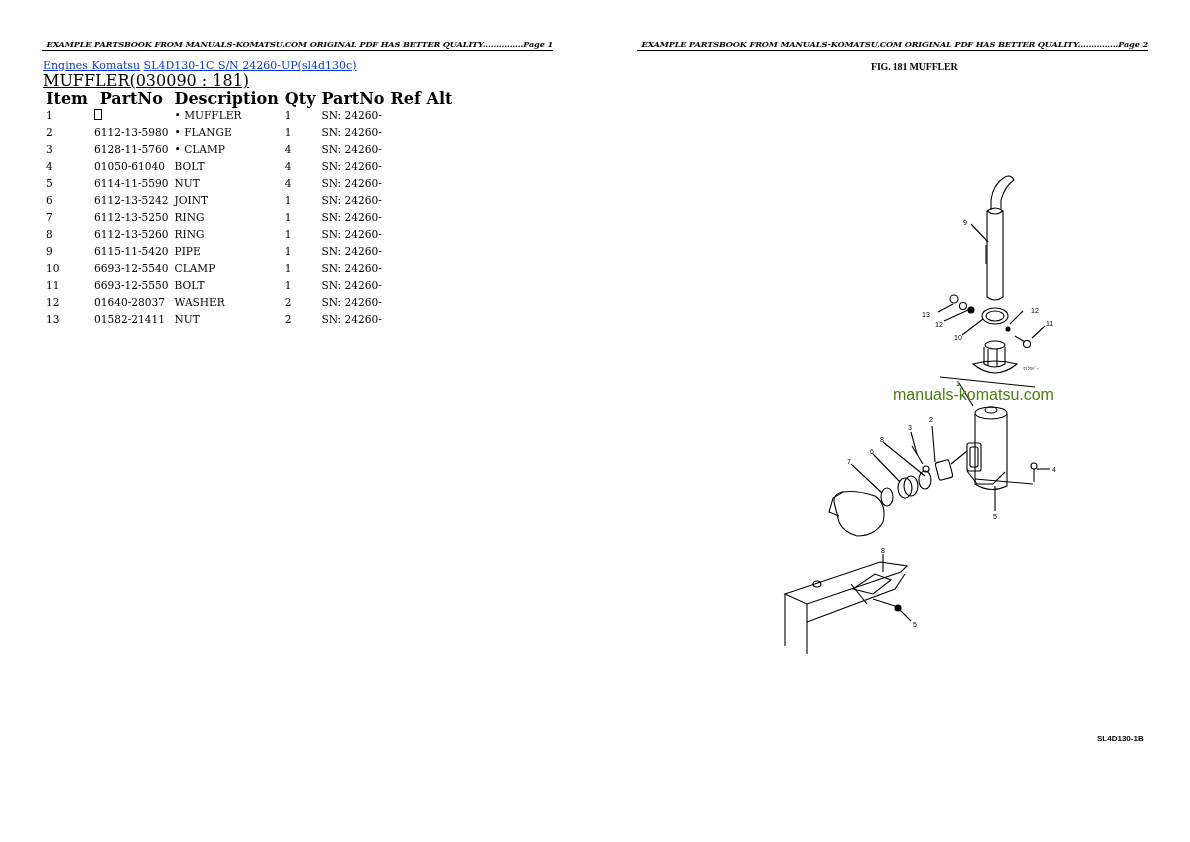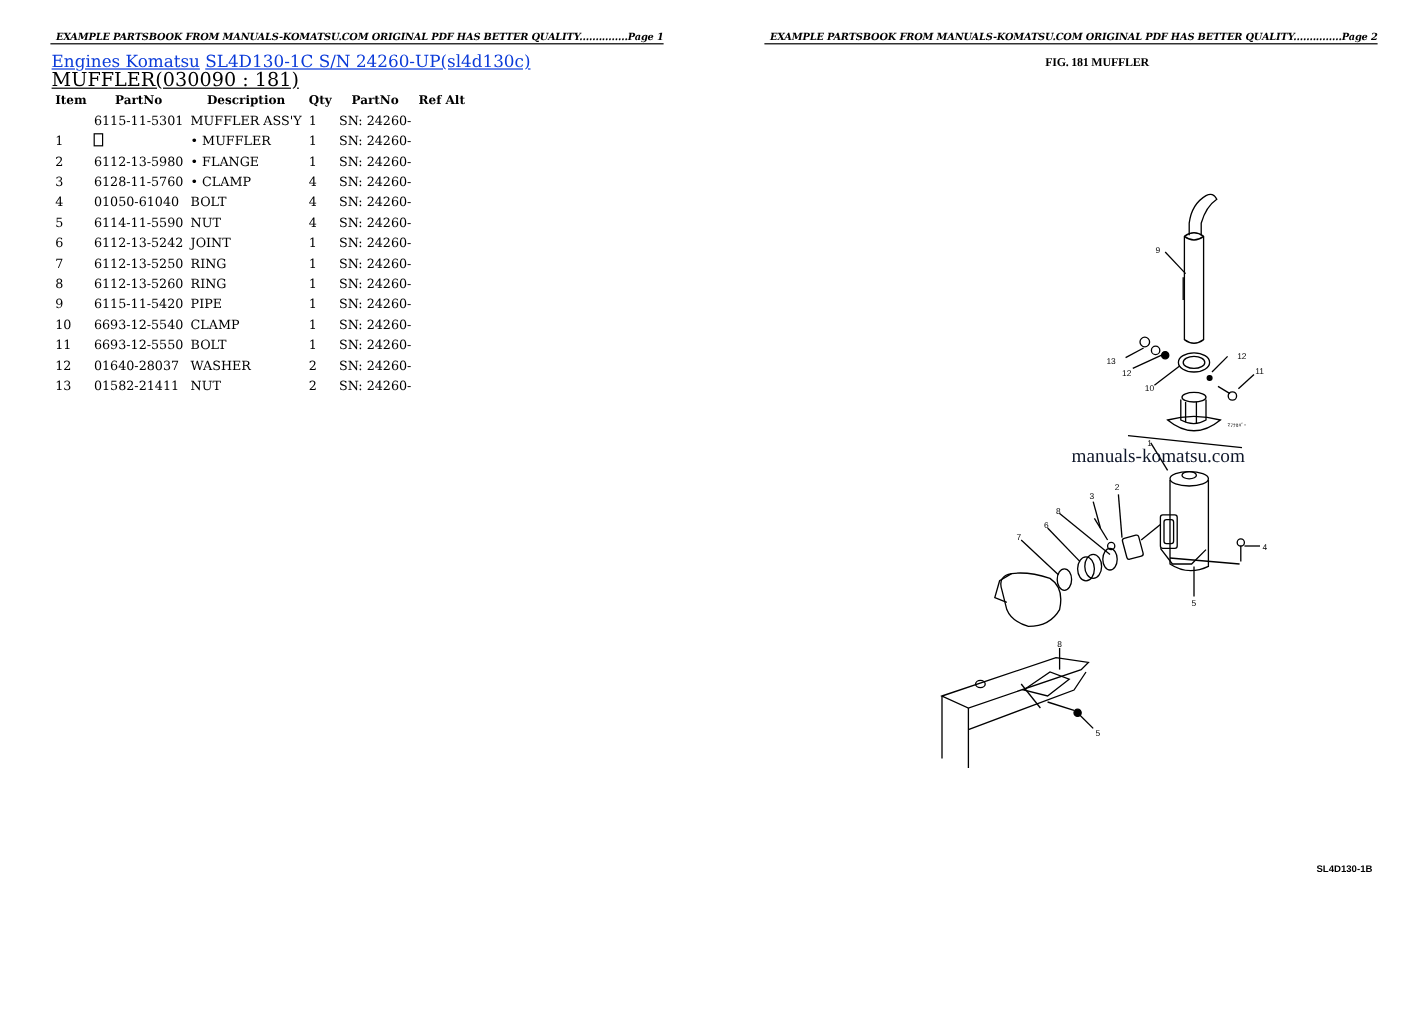--- a/index.html
+++ b/index.html
@@ -1,41 +1,41 @@
 <!DOCTYPE html>
 <html><head>
 <meta charset="utf-8">
 <style>
   html, body { margin:0; padding:0; background:#ffffff; }
   body { width:1190px; height:842px; position:relative; overflow:hidden; font-family:"DejaVu Serif", serif; color:#000; }
-  .page { position:absolute; top:0; height:637px; }
+  .page { position:absolute; top:14px; height:637px; }
   .page-left { left:0; width:595px; }
   .page-right { left:595px; width:595px; }
   .page-header {
     position:absolute; top:25px; height:11px; border-bottom:1px solid #000;
     font-family:"DejaVu Serif", serif; font-size:8.2px; font-weight:bold; font-style:italic;
     text-align:right; white-space:nowrap; line-height:11px; letter-spacing:-0.15px;
   }
   .page-left .page-header { left:42px; width:511px; }
   .page-right .page-header { left:42px; width:511px; }
-  .crumbs { position:absolute; left:43px; top:45px; font-size:14px; line-height:14px; white-space:nowrap; }
+  .crumbs { position:absolute; left:43px; top:45px; font-size:11px; line-height:14px; white-space:nowrap; }
   .crumbs a { color:#1a0dab; text-decoration:underline; color:#0b3bd9; }
   .section-title { position:absolute; left:43px; top:60px; font-size:16px; line-height:14px; white-space:nowrap;text-decoration:underline; }
   table.parts { position:absolute; left:43px; top:76px; border-collapse:collapse; font-size:10.6px; }
-  table.parts th { font-weight:bold; text-align:center; padding:0 3px; height:17px; line-height:17px; white-space:nowrap; font-size:10px;margin-top:39px; }
+  table.parts th { font-weight:bold; text-align:center; padding:0 3px; height:17px; line-height:17px; white-space:nowrap; font-size:16px;margin-top:39px; }
   table.parts td { padding:0 3px; height:17px; line-height:17px; white-space:nowrap; vertical-align:middle; }
   td.c-item { width:22px; text-align:left; padding-left:5px; }
   td.c-part { width:68px; }
   td.c-desc { width:84px; }
   td.c-qty { width:14px; text-align:left; }
   td.c-opt { width:54px; text-align:left; padding-left:8px; }
   .glyph-box { display:inline-block; width:6px; height:9px; border:1px solid #000; vertical-align:-1px; }
 
   .fig-title { position:absolute; left:276px; top:47px; font-family:Liberation Serif, serif; font-weight:bold; font-size:10px; letter-spacing:-0.2px; white-space:nowrap; }
-  .watermark { position:absolute; left:298px; top:372px; font-family:Liberation Serif, serif; font-size:16px; color:#0f172a; white-space:nowrap; }
+  .watermark { position:absolute; left:298px; top:372px; font-family:Liberation Sans, sans-serif; font-size:16px; color:#4d7c0f; white-space:nowrap; }
   .fig-code { position:absolute; left:502px; top:720px; font-family:Liberation Sans, sans-serif; font-size:8px; font-weight:bold; white-space:nowrap; }
   svg.drawing { position:absolute; left:0; top:0; }
 </style>
 </head>
 <body>
 
 <div class="page page-left">
   <div class="page-header">EXAMPLE PARTSBOOK FROM MANUALS-KOMATSU.COM ORIGINAL PDF HAS BETTER QUALITY...............Page 1</div>
 
   <div class="crumbs">
@@ -49,28 +49,20 @@
       <tr>
         <th>Item</th>
         <th>PartNo</th>
         <th>Description</th>
         <th>Qty</th>
         <th>PartNo</th>
         <th>Ref Alt</th>
       </tr>
     </thead>
     <tbody>
-      <tr>
-        <td class="c-item"></td>
-        <td class="c-part">6115-11-5301</td>
-        <td class="c-desc">MUFFLER ASS'Y</td>
-        <td class="c-qty">1</td>
-        <td class="c-opt">SN: 24260-</td>
-        <td></td>
-      </tr>
       <tr>
         <td class="c-item">1</td>
         <td class="c-part"><span class="glyph-box"></span></td>
         <td class="c-desc">• MUFFLER</td>
         <td class="c-qty">1</td>
         <td class="c-opt">SN: 24260-</td>
         <td></td>
       </tr>
       <tr>
         <td class="c-item">2</td>

